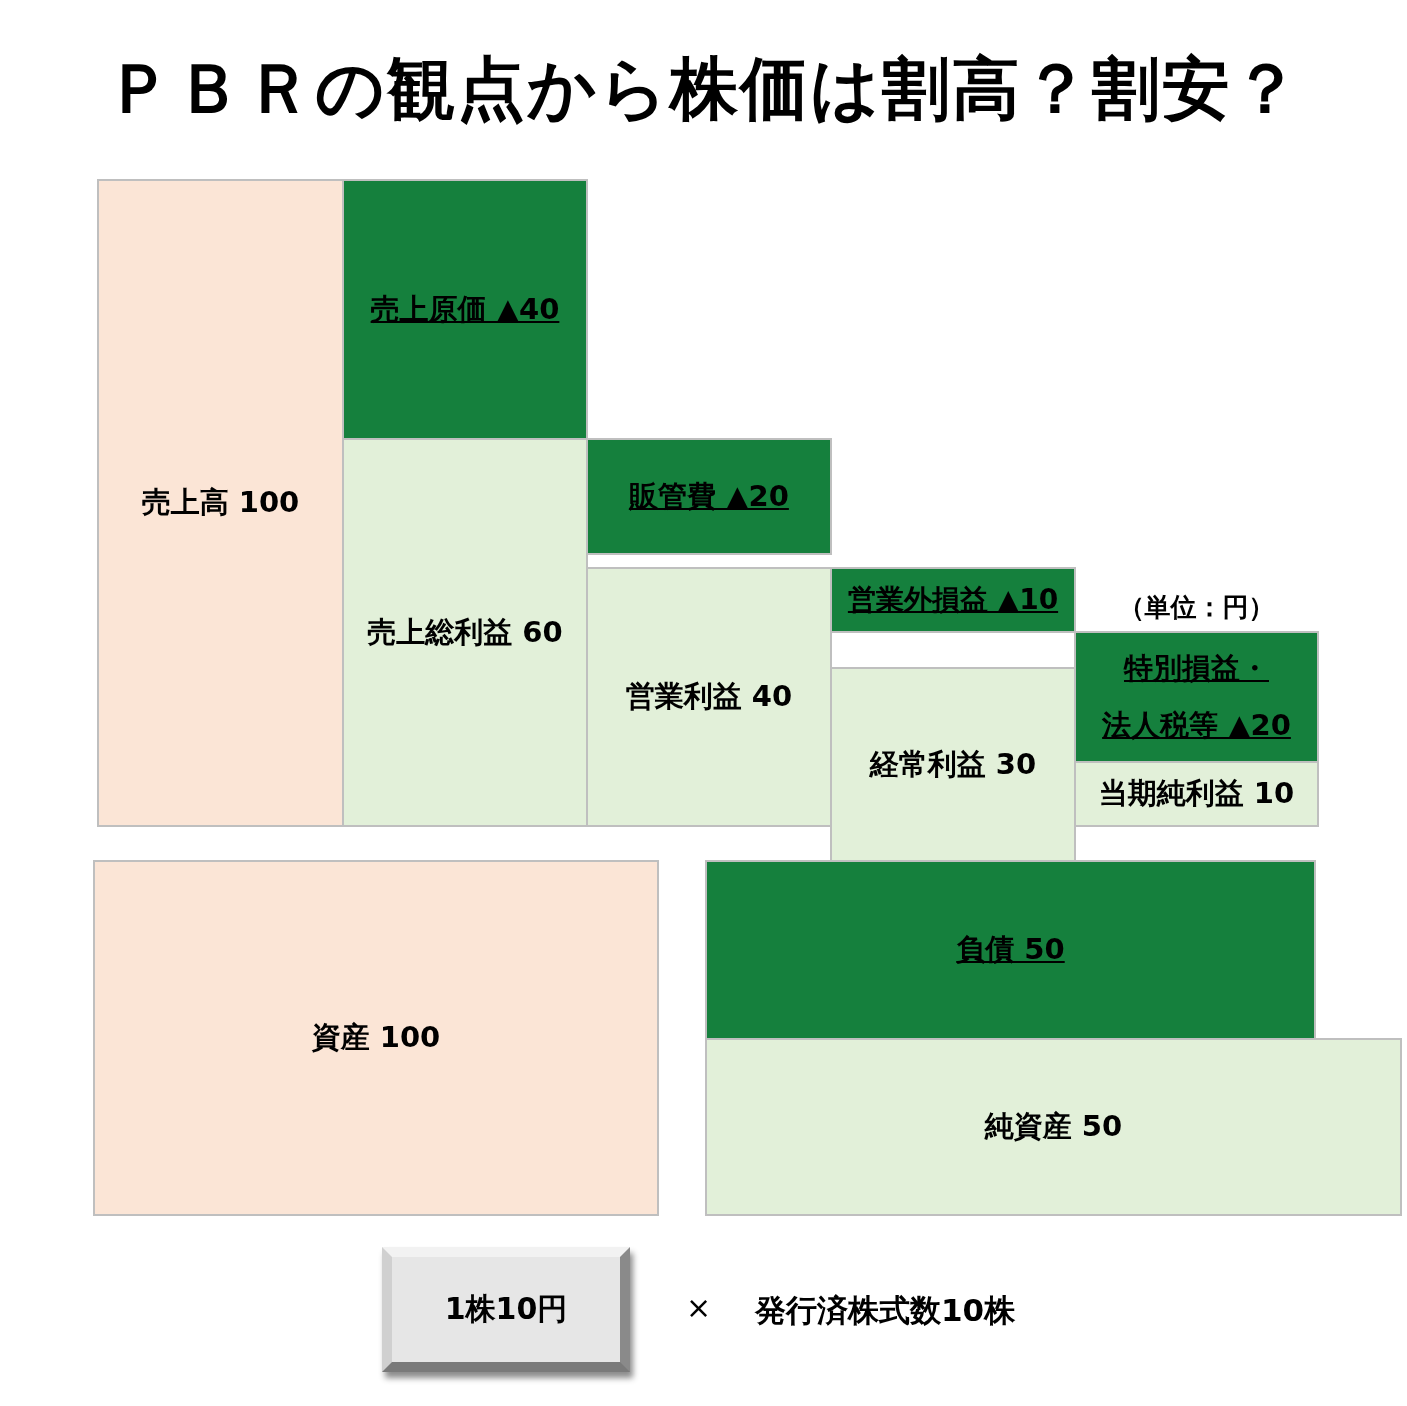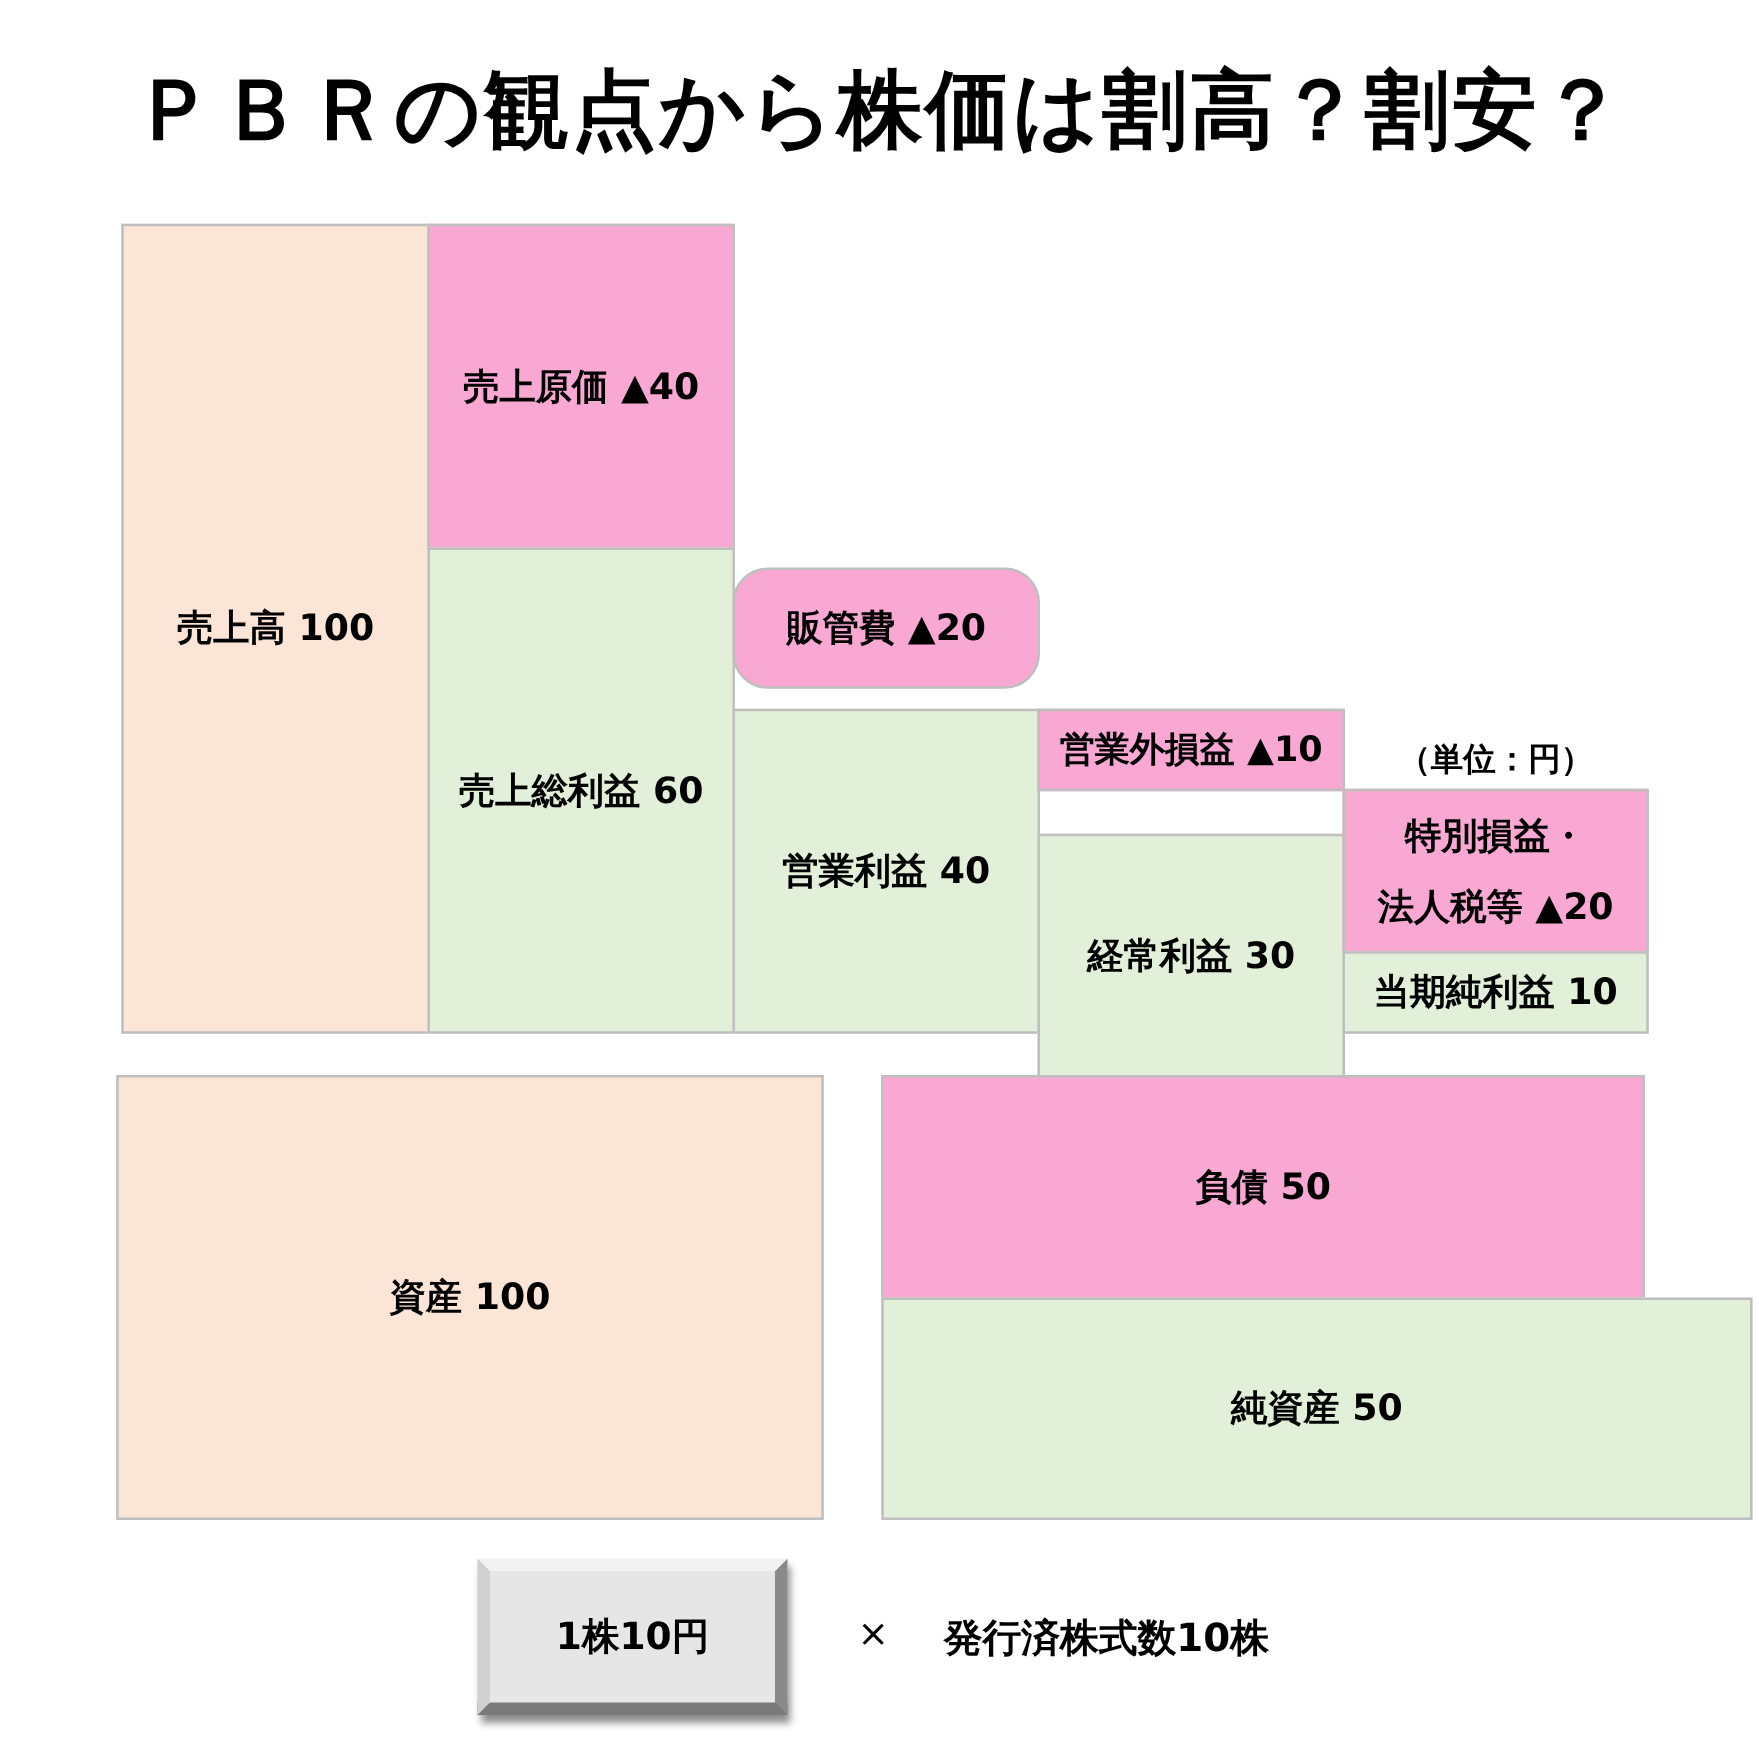--- a/index.html
+++ b/index.html
@@ -4,21 +4,21 @@
 <style>
   html, body { margin:0; padding:0; background:#ffffff; }
   body { width:1407px; height:1406px; position:relative; overflow:hidden;
          font-family:"DejaVu Sans","Liberation Sans",sans-serif; color:#000; }
   .title { position:absolute; left:0; top:44px; width:1407px; text-align:center;
            font-size:68px; font-weight:bold; letter-spacing:2px; line-height:90px; }
   .box { position:absolute; box-sizing:border-box; border:2px solid #BFBFBF;
          display:flex; align-items:center; justify-content:center; text-align:center;
          font-weight:bold; font-size:29px; line-height:1.9; }
   .peach { background:#FBE5D6; }
-  .blue  { background:#f9a8d4; }
+  .blue  { background:#15803d;text-decoration:underline; }
   .green { background:#E2F0D9; }
   .unit { position:absolute; left:1074px; top:590px; width:245px; text-align:center;
           font-size:26px; font-weight:bold; }
   .share-btn { position:absolute; left:382px; top:1247px; width:248px; height:125px;
                box-sizing:border-box; background:#E6E6E6;
                border:10px solid; border-color:#f2f2f2 #8a8a8a #7a7a7a #d0d0d0;
                box-shadow: 3px 6px 6px rgba(0,0,0,0.45);
                display:flex; align-items:center; justify-content:center;
                font-size:30px; font-weight:bold; }
   .times { position:absolute; left:686px; top:1290px; font-size:30px; }
@@ -32,21 +32,21 @@
 <div>
   <div class="box peach" style="left:97px;top:179px;width:247px;height:648px;">
     <span>売上高 100</span>
   </div>
   <div class="box blue" style="left:342px;top:179px;width:246px;height:261px;">
     <span>売上原価 ▲40</span>
   </div>
   <div class="box green" style="left:342px;top:438px;width:246px;height:389px;">
     <span>売上総利益 60</span>
   </div>
-  <div class="box blue" style="left:586px;top:454px;width:246px;height:97px;border-radius:28px;">
+  <div class="box blue" style="left:586px;top:438px;width:246px;height:117px;">
     <span>販管費 ▲20</span>
   </div>
   <div class="box green" style="left:586px;top:567px;width:246px;height:260px;">
     <span>営業利益 40</span>
   </div>
   <div class="box blue" style="left:830px;top:567px;width:246px;height:66px;font-size:28px;">
     <span>営業外損益 ▲10</span>
   </div>
   <div class="box green" style="left:830px;top:631px;width:246px;height:196px;margin-top:36px;">
     <span>経常利益 30</span>

